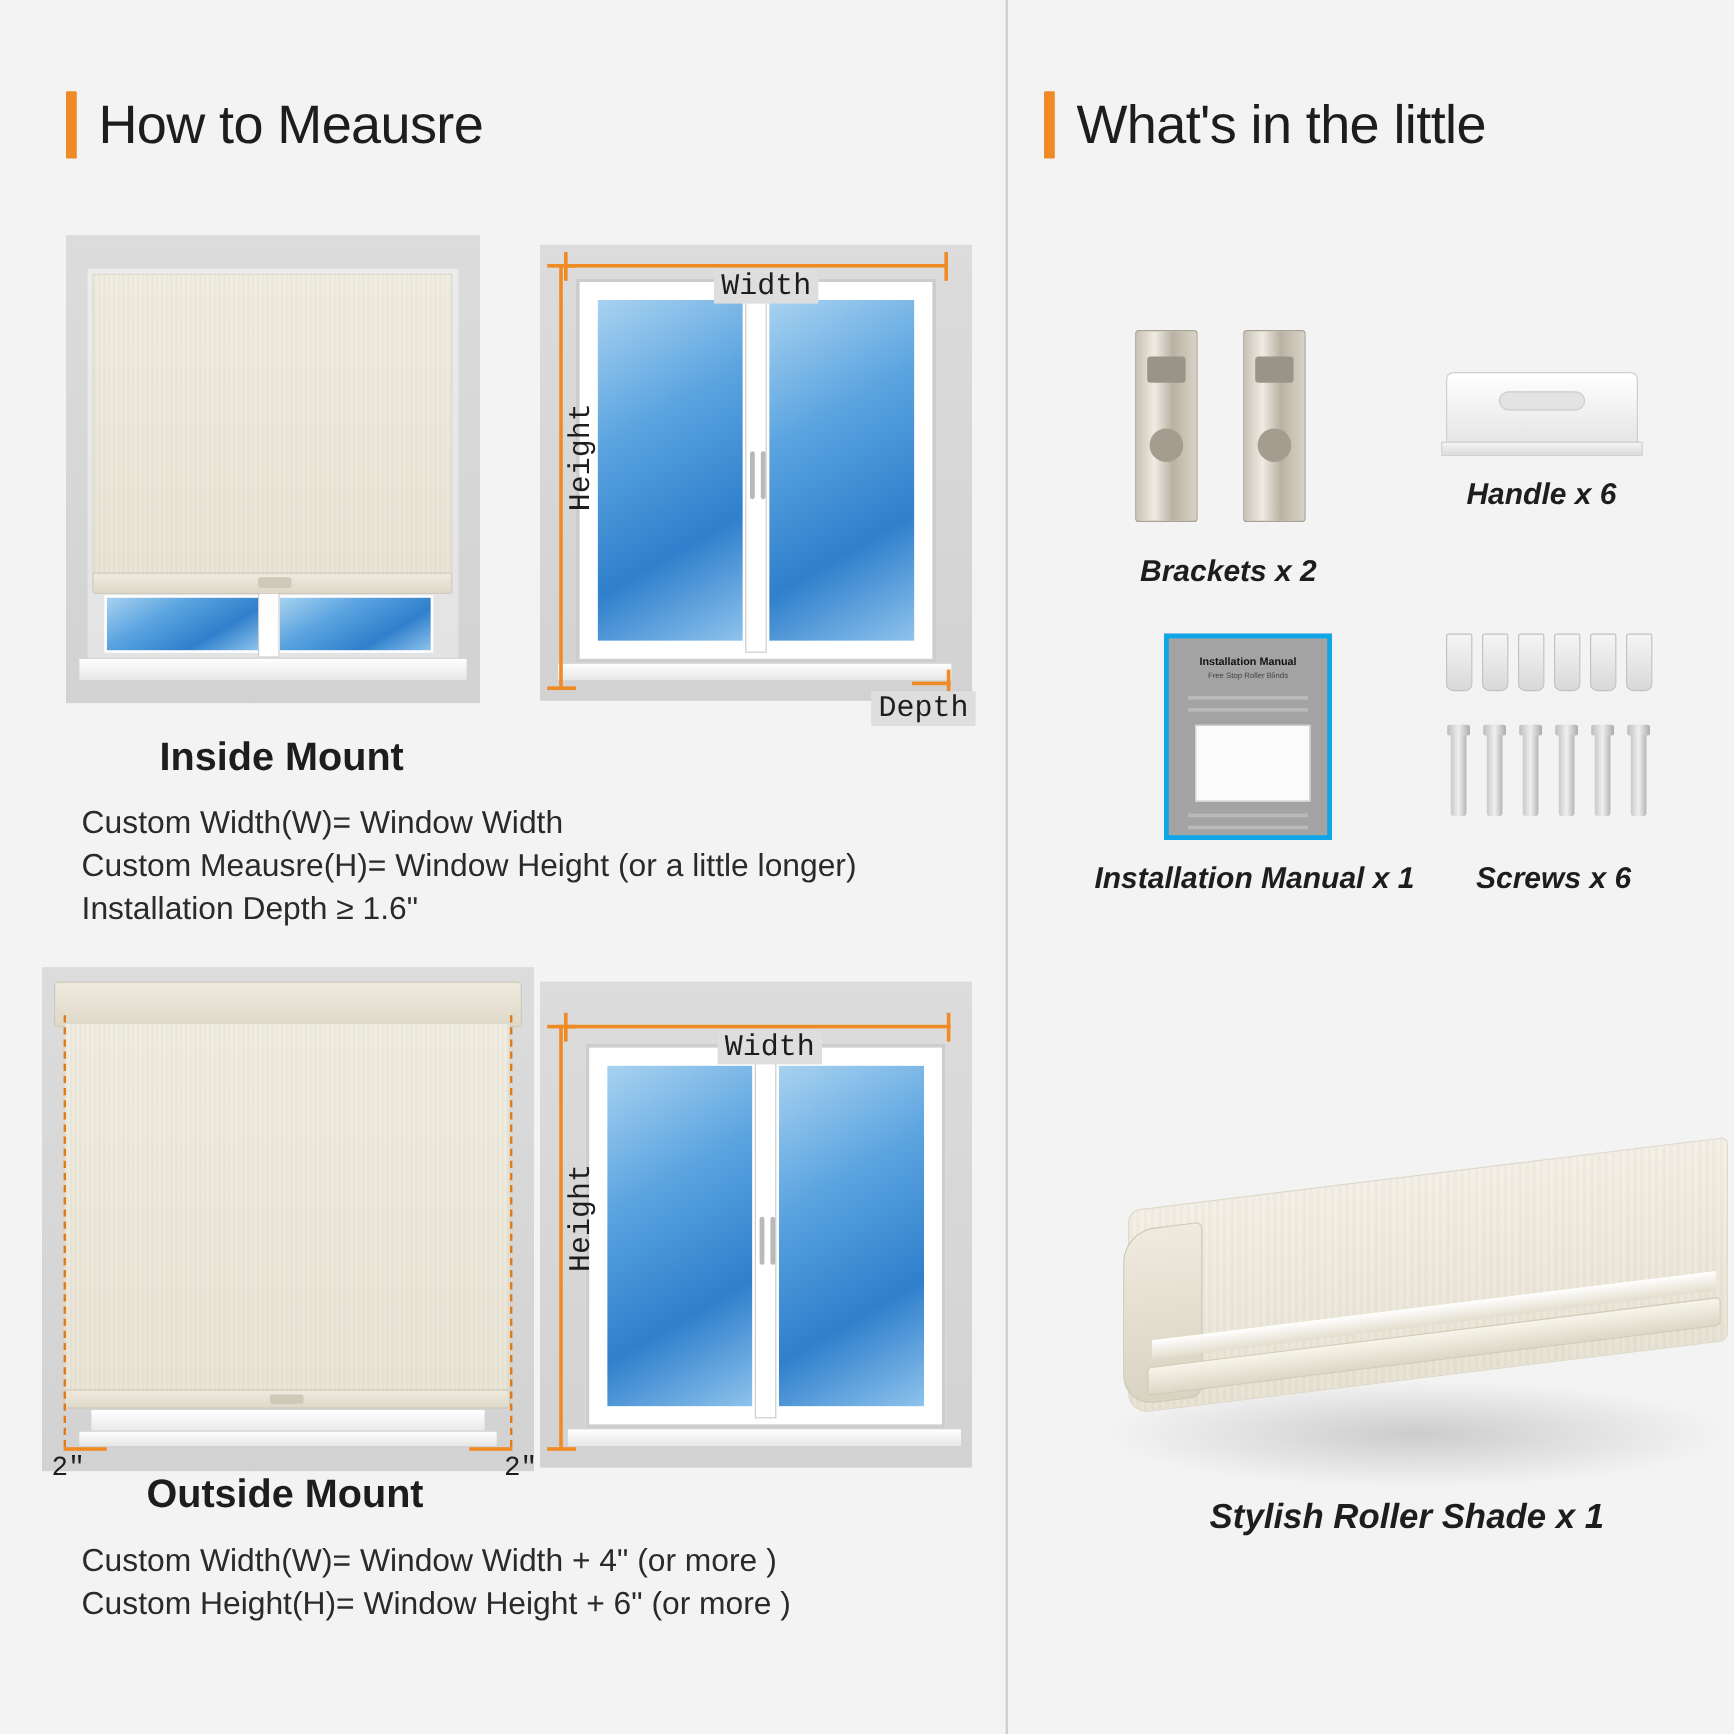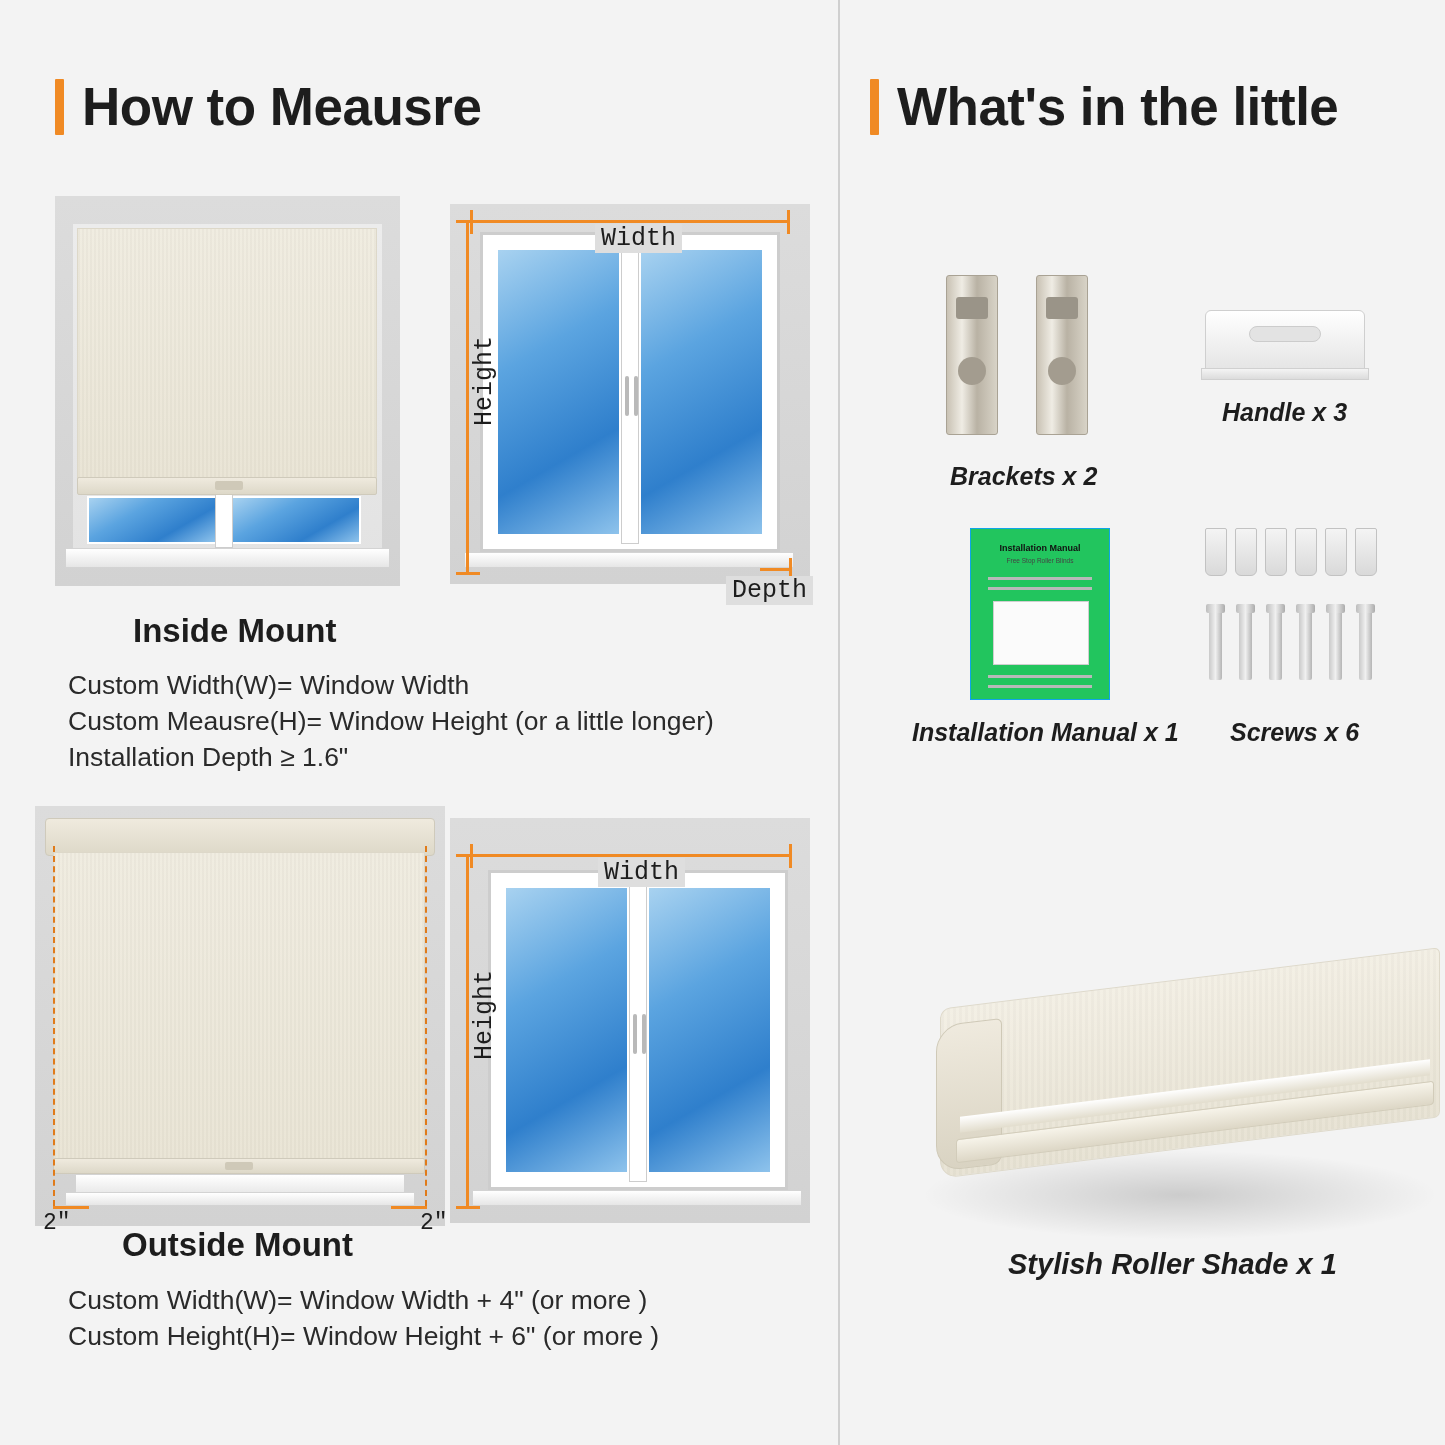--- a/index.html
+++ b/index.html
@@ -19,21 +19,21 @@
     position:absolute; left:838px; top:0; width:2px; height:1445px;
     background:#cfcfcf;
   }
 
   
   .heading { position:absolute; display:flex; align-items:center; }
   .heading .bar {
     width:9px; height:56px; background:#f08a24; margin-right:18px; border-radius:1px;
   }
   .heading .txt {
-    font-size:53px; font-weight:bold; letter-spacing:-0.5px; color:#1d1d1d;
+    font-size:45px; font-weight:normal; letter-spacing:-0.5px; color:#1d1d1d;
     white-space:nowrap;
   }
   #h-left { left:55px; top:76px; }
   #h-right { left:870px; top:76px; }
 
   
   .mount-label {
     position:absolute; font-size:33px; font-weight:bold; color:#1d1d1d;
   }
   .spec-line {
@@ -106,21 +106,21 @@
     border:1px solid #a9a294;
     border-radius:3px;
   }
   .handle-shape {
     position:absolute;
     background:linear-gradient(180deg,#ffffff,#e4e4e4);
     border:1px solid #cfcfcf;
     border-radius:6px 6px 3px 3px;
   }
   .manual {
-    position:absolute; background:#22c55e; border:1px solid #0ea5e9;
+    position:absolute; background:#a3a3a3; border:4px solid #0ea5e9;
   }
   .manual .mline {
     position:absolute; left:12%; right:12%; height:3px; background:#b9b9b9;
   }
   .anchor {
     position:absolute; background:linear-gradient(180deg,#f4f4f4,#d9d9d9);
     border:1px solid #c2c2c2; border-radius:2px 2px 6px 6px;
   }
   .screw {
     position:absolute; background:linear-gradient(90deg,#c9c9c9,#f0f0f0,#b5b5b5);
@@ -269,21 +269,21 @@
     <div style="position:absolute; left:106px; top:22px; width:32px; height:22px; background:#9a9488; border-radius:3px;"></div>
     <div style="position:absolute; left:108px; top:82px; width:28px; height:28px; background:#a39c8f; border-radius:50%;"></div>
   </div>
   <div class="part-label" style="left:950px; top:462px;">Brackets x 2</div>
 
   <div class="illus" style="left:1205px; top:310px; width:160px; height:80px;">
     <div class="handle-shape" style="left:0; top:0; width:160px; height:62px;"></div>
     <div style="position:absolute; left:44px; top:16px; width:72px; height:16px; background:#e3e3e3; border:1px solid #cccccc; border-radius:8px;"></div>
     <div style="position:absolute; left:-4px; top:58px; width:168px; height:12px; background:linear-gradient(180deg,#f4f4f4,#dcdcdc); border:1px solid #d0d0d0;"></div>
   </div>
-  <div class="part-label" style="left:1222px; top:398px;">Handle x 3</div>
+  <div class="part-label" style="left:1222px; top:398px;">Handle x 6</div>
 
   <div class="manual" style="left:970px; top:528px; width:140px; height:172px;">
     <div style="position:absolute; left:10px; top:14px; right:10px; font-size:9px; font-weight:bold; text-align:center; color:#111;">Installation Manual</div>
     <div style="position:absolute; left:10px; top:28px; right:10px; font-size:6.5px; text-align:center; color:#444;">Free Stop Roller Blinds</div>
     <div class="mline" style="top:48px;"></div>
     <div class="mline" style="top:58px;"></div>
     <div style="position:absolute; left:22px; top:72px; width:96px; height:64px; border:1px solid #cfcfcf; background:#fbfbfb;"></div>
     <div class="mline" style="top:146px;"></div>
     <div class="mline" style="top:156px;"></div>
   </div>

